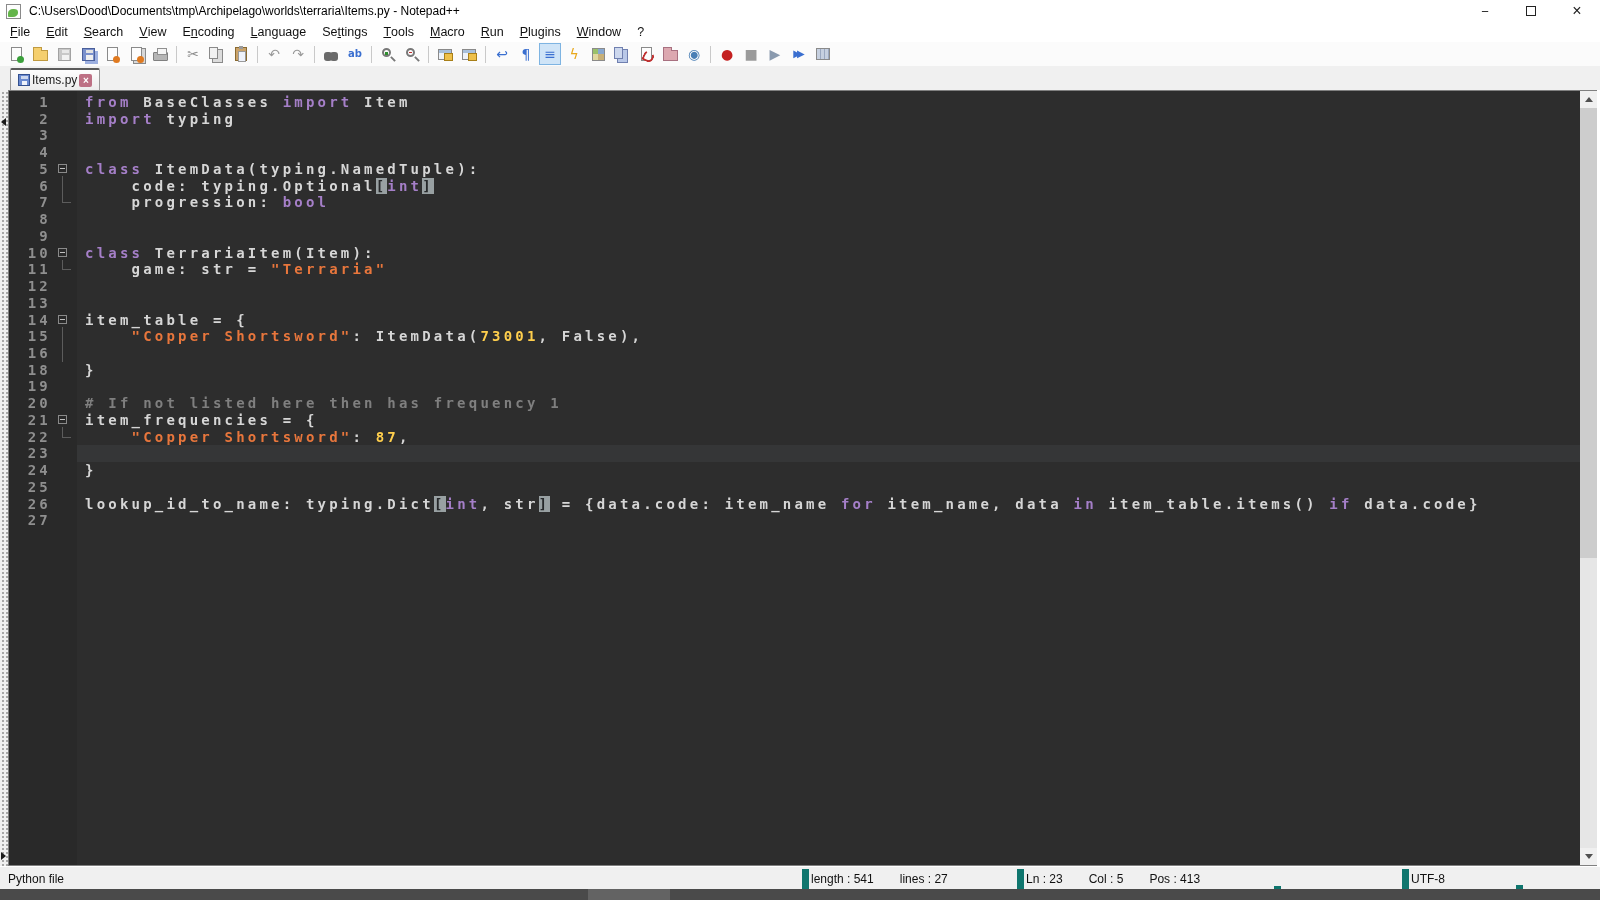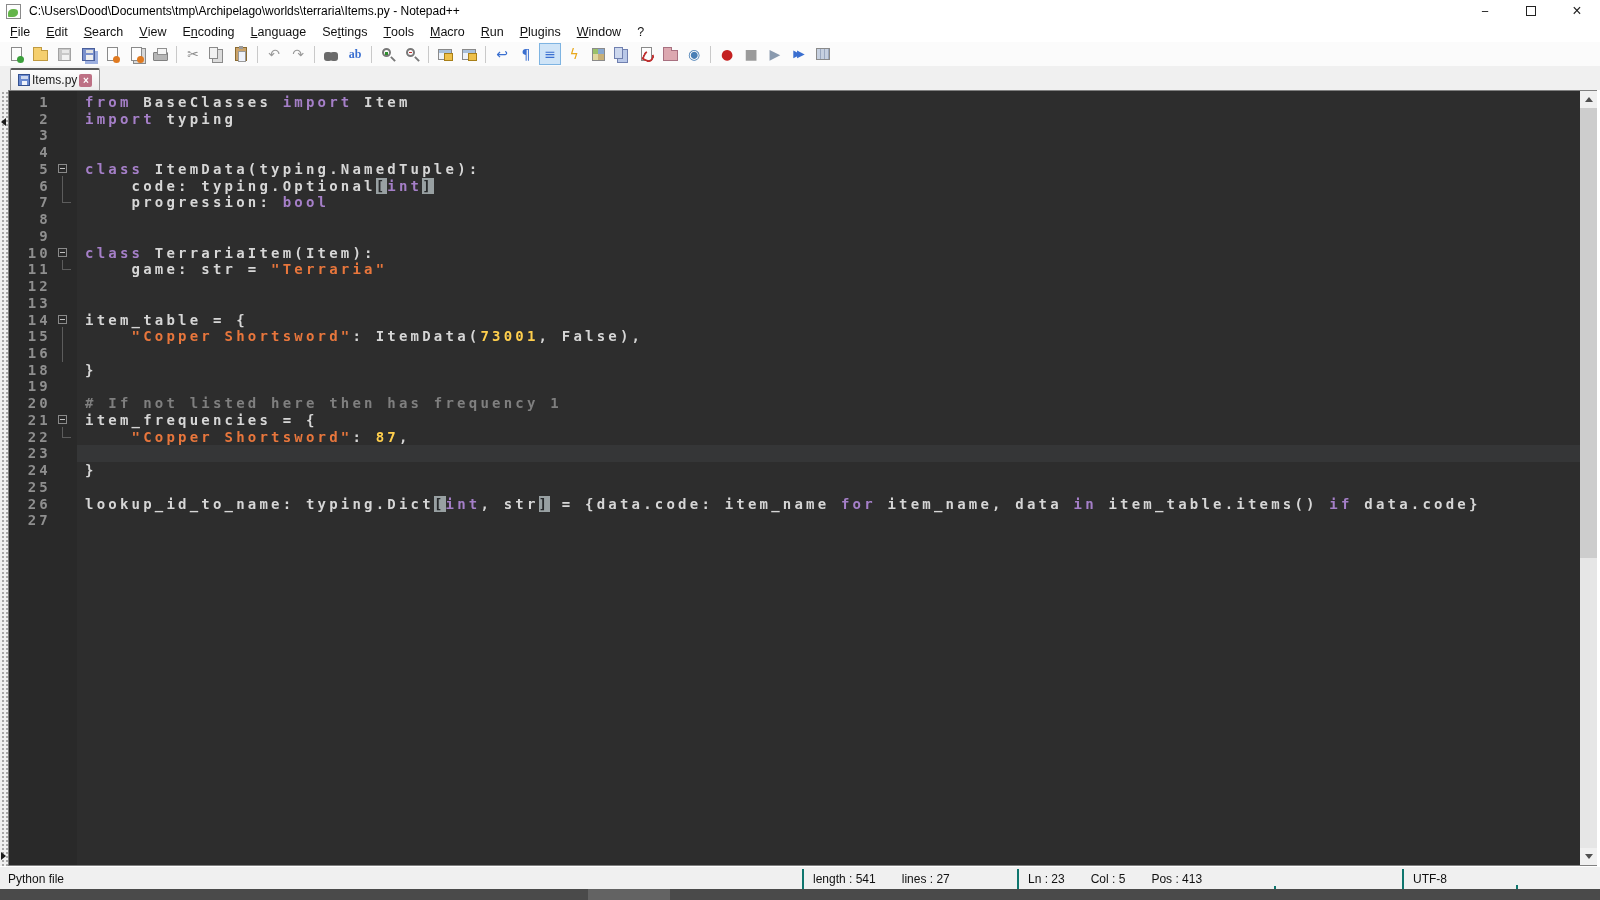--- a/index.html
+++ b/index.html
@@ -26,21 +26,21 @@
   .menu-item { padding:0 8px; font-size:12.5px; color:#111; display:flex; align-items:center; }
   .menu-item u { text-decoration:underline; }
 
   
   .toolbar { height:24px; background:#fbfbfb; display:flex; align-items:center; padding-left:4px; }
   .tsep { width:1px; height:17px; background:#c9c9c9; margin:0 4px; flex:none; }
   .tbtn { width:22px; height:22px; margin:0 1px; display:flex; align-items:center; justify-content:center;
     position:relative; flex:none; border:1px solid transparent; }
   .tbtn.pressed { background:#cfe4f7; border:1px solid #7eb4e2; }
   .tglyph { font-size:14px; line-height:1; font-family:"DejaVu Sans", sans-serif; }
-  .tglyph.small { font-size:12px; font-weight:bold;font-family:Liberation Serif, serif; }
+  .tglyph.small { font-size:10px; font-weight:bold; }
   .tglyph.tight { letter-spacing:-4px; font-size:10px; font-weight:bold; padding-right:4px; }
   
   .i-page { width:11px; height:14px; background:#fdfdfd; border:1px solid #8a8a8a; position:relative; }
   .i-page.badge-plus::after, .i-page.badge-minus::after { content:""; position:absolute; right:-3px; bottom:-3px;
     width:7px; height:7px; border-radius:50%; }
   .i-page.badge-plus::after { background:#3ba03b; }
   .i-page.badge-minus::after { background:#e07a20; }
   .i-page.stacked { box-shadow:3px 2px 0 0 #d8d8d8, 3px 2px 0 1px #8a8a8a; }
   .i-folder { width:15px; height:11px; background:#f5cf6e; border:1px solid #c09a40; position:relative; margin-top:3px; }
   .i-folder::before { content:""; position:absolute; left:-1px; top:-4px; width:7px; height:3px;
@@ -131,21 +131,21 @@
 
   
   .grip-arrow-left { position:absolute; left:1px; top:28px; width:0; height:0;
     border-top:4px solid transparent; border-bottom:4px solid transparent; border-right:5px solid #1a1a1a; }
   .grip-arrow-right { position:absolute; left:1px; bottom:6px; width:0; height:0;
     border-top:4px solid transparent; border-bottom:4px solid transparent; border-left:5px solid #1a1a1a; }
 
   
   .statusgap { height:3px; background:#f0f0f0; border-top:1px solid #fff; }
   .statusbar { height:20px; background:#f0f0f0; display:flex; align-items:center; font-size:12px; color:#111; }
-  .st-cell { height:100%; display:flex; align-items:center; padding-left:9px; flex:none; border-left:2px solid #0f766e; }
+  .st-cell { height:100%; display:flex; align-items:center; padding-left:2px; flex:none; border-left:7px solid #0f766e; }
   .st-doc { flex:1; border-left:none; padding-left:8px; }
   .st-size { width:215px; } .st-posc { width:257px; } .st-eol { width:110px;margin-top:33px; }
   .st-enc { width:114px;margin-left:18px; } .st-ins { width:84px;margin-top:31px; }
   .st-sub { margin-right:26px; white-space:pre; }
 
   
   .bottomstrip { height:11px; background:#4a4a4a; position:relative; }
   .task-seg { position:absolute; left:588px; top:0; width:82px; height:100%; background:#636363; }
 </style>
 </head>

